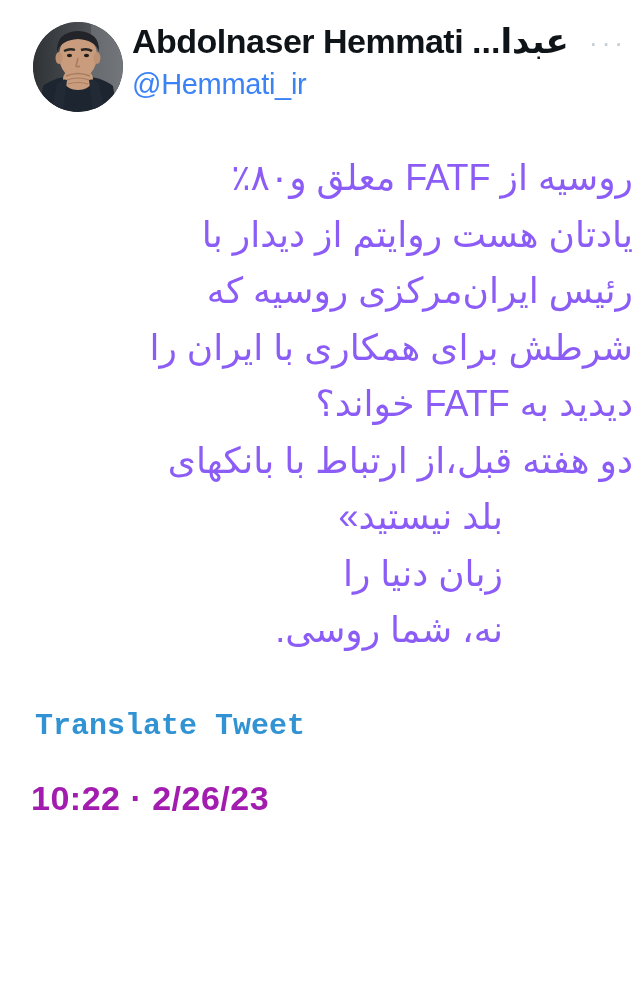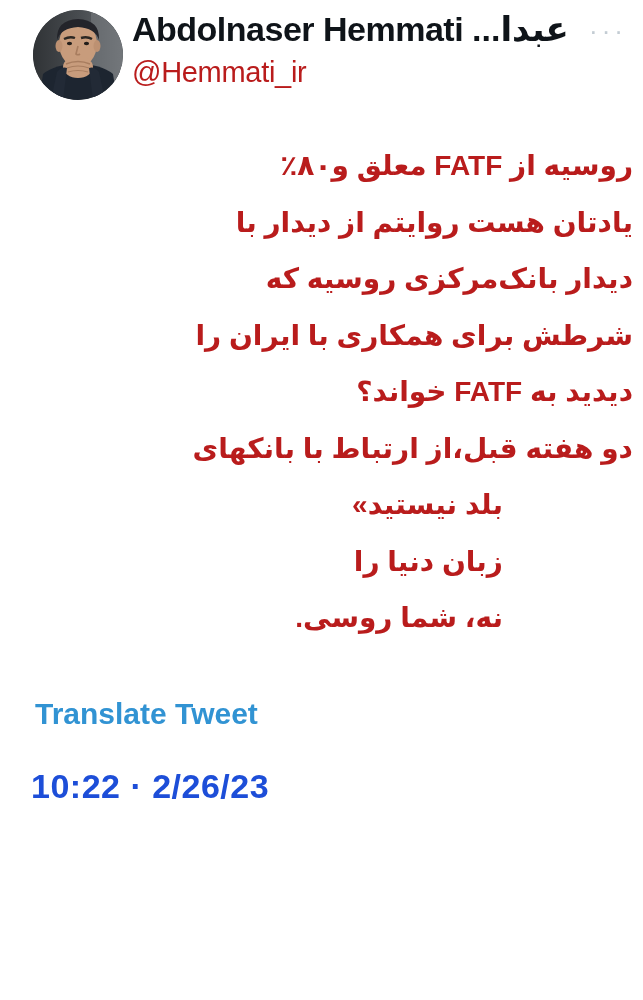--- a/index.html
+++ b/index.html
@@ -10,21 +10,21 @@
     overflow: hidden;
     font-family: "Liberation Sans", "DejaVu Sans", sans-serif;
     position: relative;
   }
   .tweet-card { width: 100%; height: 100%; background: #ffffff; }
 
   
   .header {
     display: flex;
     align-items: flex-start;
-    padding: 10px 16px 0 33px;
+    padding: 22px 16px 0 33px;
   }
   .avatar {
     width: 90px; height: 90px;
     border-radius: 50%;
     overflow: hidden;
     flex: 0 0 auto;
     background: #3c4146;
   }
   .avatar svg { display: block; width: 90px; height: 90px; }
   .names { margin-left: 9px; min-width: 0; }
@@ -34,63 +34,64 @@
     color: #0f1419;
     line-height: 1.15;
     letter-spacing: -0.5px;
     white-space: nowrap;
   }
   .display-name .fa-part { font-weight: 800; }
   .handle {
     margin-top: 7px;
     font-size: 29px;
     font-weight: 500;
-    color: #b91c1c;
+    color: #3b82f6;
     letter-spacing: -0.3px;
   }
   .more {
     margin-left: auto;
     margin-top: 8px;
     font-size: 26px;
     line-height: 1;
     color: #c3ccd3;
     letter-spacing: 4px;
     cursor: pointer;
     user-select: none;
   }
 
   
   .body-text {
     direction: rtl;
     text-align: right;
     margin: 38px 10px 0 20px;
-    font-size: 28px;
-    font-weight: 700;
-    color: #b91c1c;
+    font-size: 36px;
+    font-weight: 400;
+    color: #8b5cf6;
     line-height: 56.5px;
     letter-spacing: 0;
   }
   .body-text .line { white-space: nowrap; }
   .body-text .line.short { padding-right: 130px; }
 
   
   .translate-link {
     display: inline-block;
     margin: 50px 0 0 35px;
     font-size: 30px;
     font-weight: 600;
     color: #3193d3;
     text-decoration: none;
     cursor: pointer;
+    font-family: Liberation Mono, monospace;
   }
   .timestamp {
     margin: 36px 0 16px 31px;
     font-size: 34px;
     font-weight: 700;
-    color: #1d4ed8;
+    color: #a21caf;
     letter-spacing: 0.5px;
   }
 </style>
 </head>
 <body>
 
 <div class="tweet-card">
 
   <div class="header">
     <div class="avatar">
@@ -147,21 +148,21 @@
       </div>
       <div class="handle">@Hemmati_ir</div>
     </div>
 
     <div class="more">···</div>
   </div>
 
   <div class="body-text">
     <div class="line">روسیه از FATF معلق و۸۰٪</div>
     <div class="line">یادتان هست روایتم از دیدار با</div>
-    <div class="line">دیدار بانک‌مرکزی روسیه که</div>
+    <div class="line">رئیس ایران‌مرکزی روسیه که</div>
     <div class="line">شرطش برای همکاری با ایران را</div>
     <div class="line">دیدید به FATF خواند؟</div>
     <div class="line">دو هفته قبل،از ارتباط با بانکهای</div>
     <div class="line short">بلد نیستید»</div>
     <div class="line short">زبان دنیا را</div>
     <div class="line short">نه، شما روسی.</div>
   </div>
 
   <a class="translate-link">Translate Tweet</a>
 

